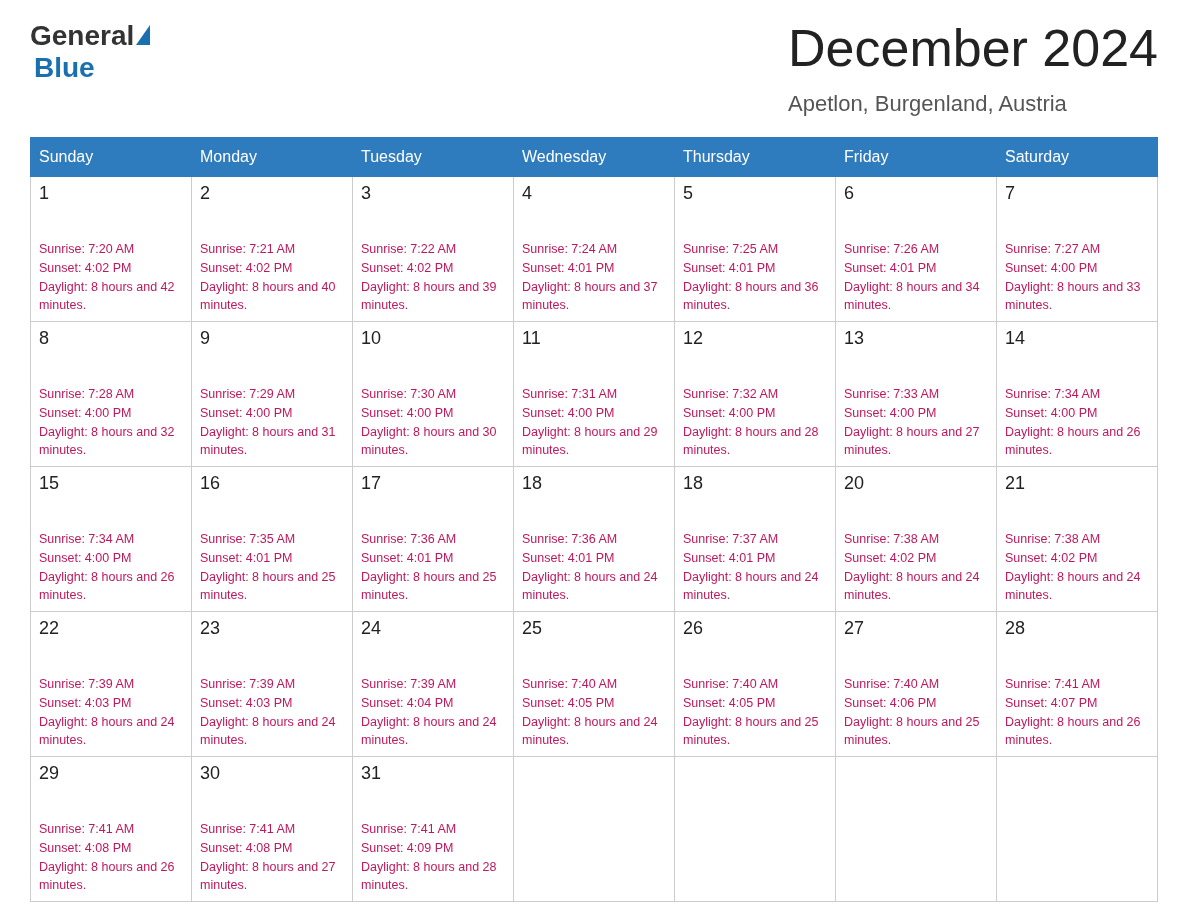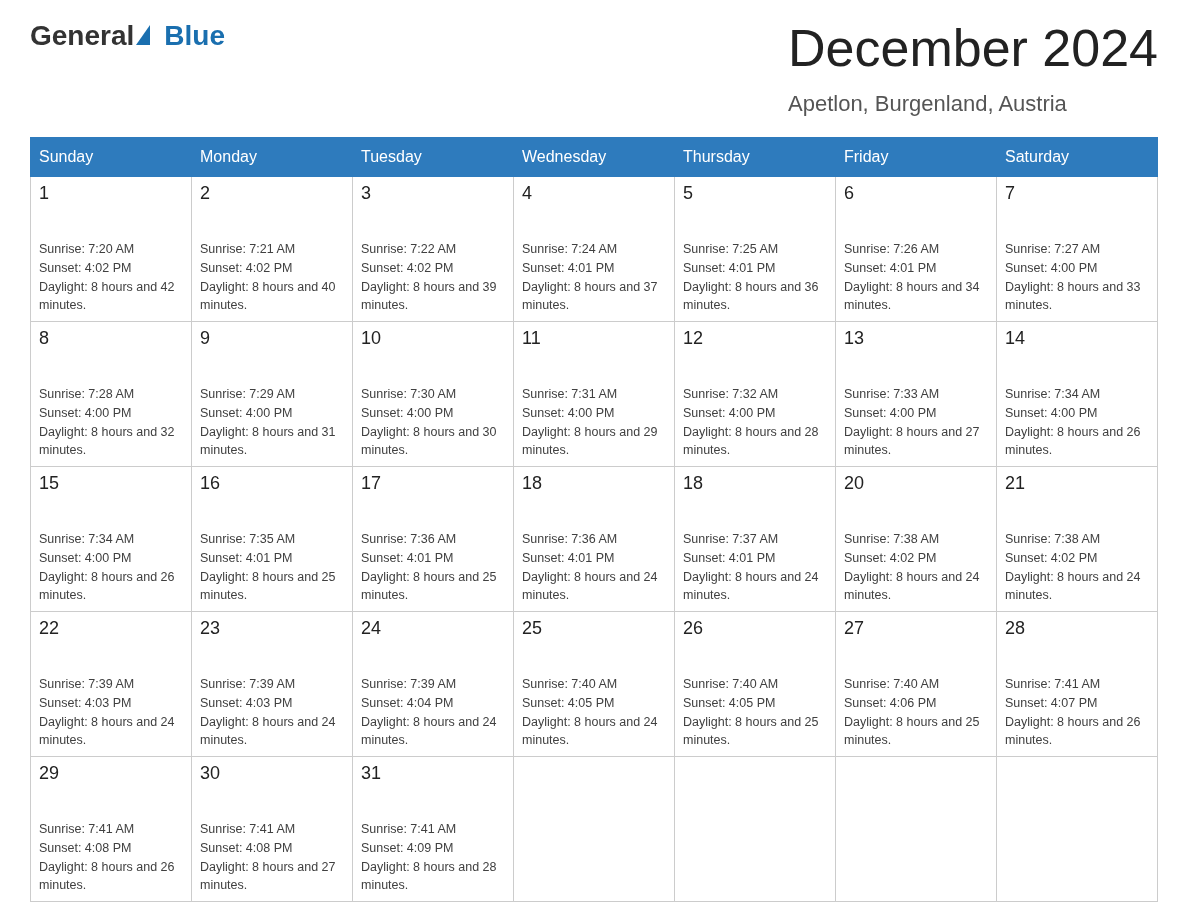--- a/index.html
+++ b/index.html
@@ -11,21 +11,21 @@
       min-height: 918px;
     }
     .header-area {
       display: flex;
       justify-content: space-between;
       align-items: flex-start;
       margin-bottom: 20px;
     }
     .logo-area {
       display: flex;
-      flex-direction: row;
+      flex-direction: column;
       align-items: flex-start;
     }
     .logo-text {
       display: flex;
       align-items: center;
       font-size: 28px;
       font-weight: bold;
       color: #333;
     }
     .logo-general { color: #333; }
@@ -78,40 +78,40 @@
     .day-number {
       font-size: 18px;
       font-weight: normal;
       display: block;
       margin-bottom: 3px;
       color: #222;
     }
     .day-info {
       font-size: 12.5px;
       line-height: 1.5;
-      color: #404040;
+      color: #be185d;
       margin-top: 36px;
     }
     tbody tr:last-child td {
       height: 110px;
     }
     .empty-cell {
       background: #fff;
     }
   </style>
 </head>
 <body>
 
 <div class="header-area">
   <div class="logo-area">
     <div class="logo-text">
       <span class="logo-general">General</span>
         <span class="logo-triangle"></span>
     </div>
-    <div style="margin-left:14px;">
+    <div style="margin-left:4px;">
       <span class="logo-blue" style="font-size:28px; font-weight:bold; color:#1a6faf;">Blue</span>
     </div>
   </div>
   <div class="title-area">
     <div class="calendar-title">December 2024</div>
     <div class="calendar-subtitle">Apetlon, Burgenland, Austria</div>
   </div>
 </div>
 
 <table>

